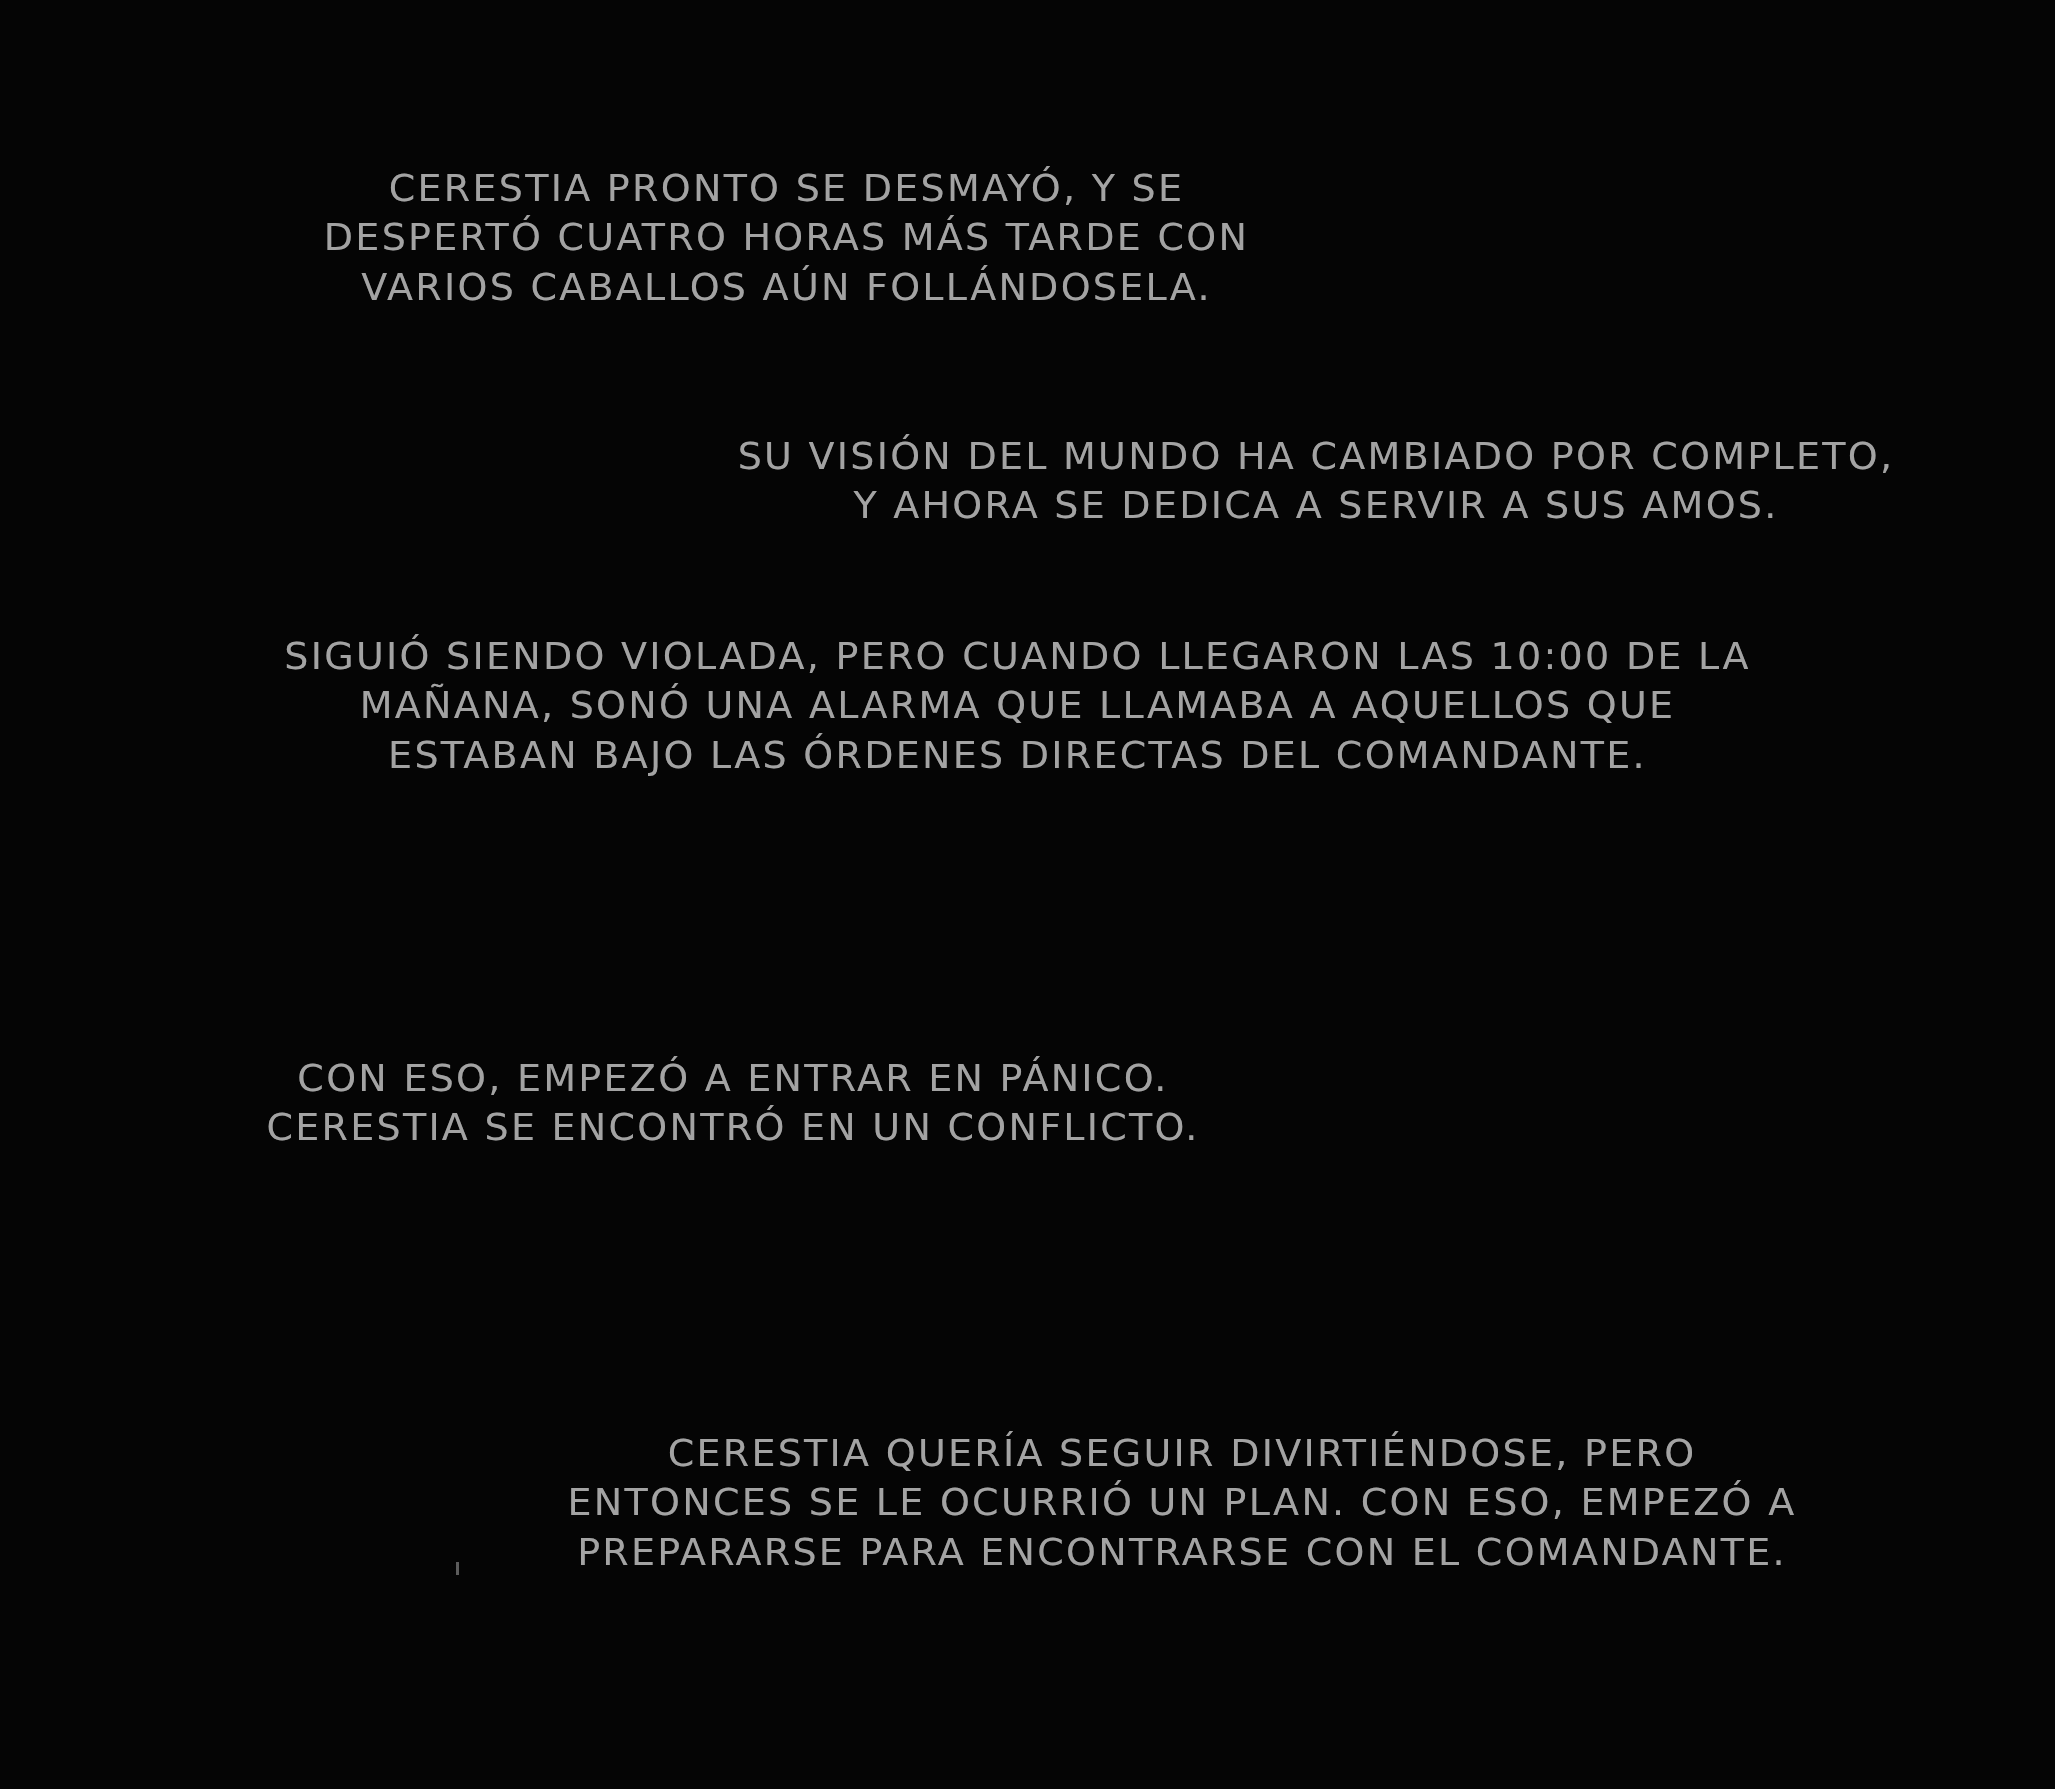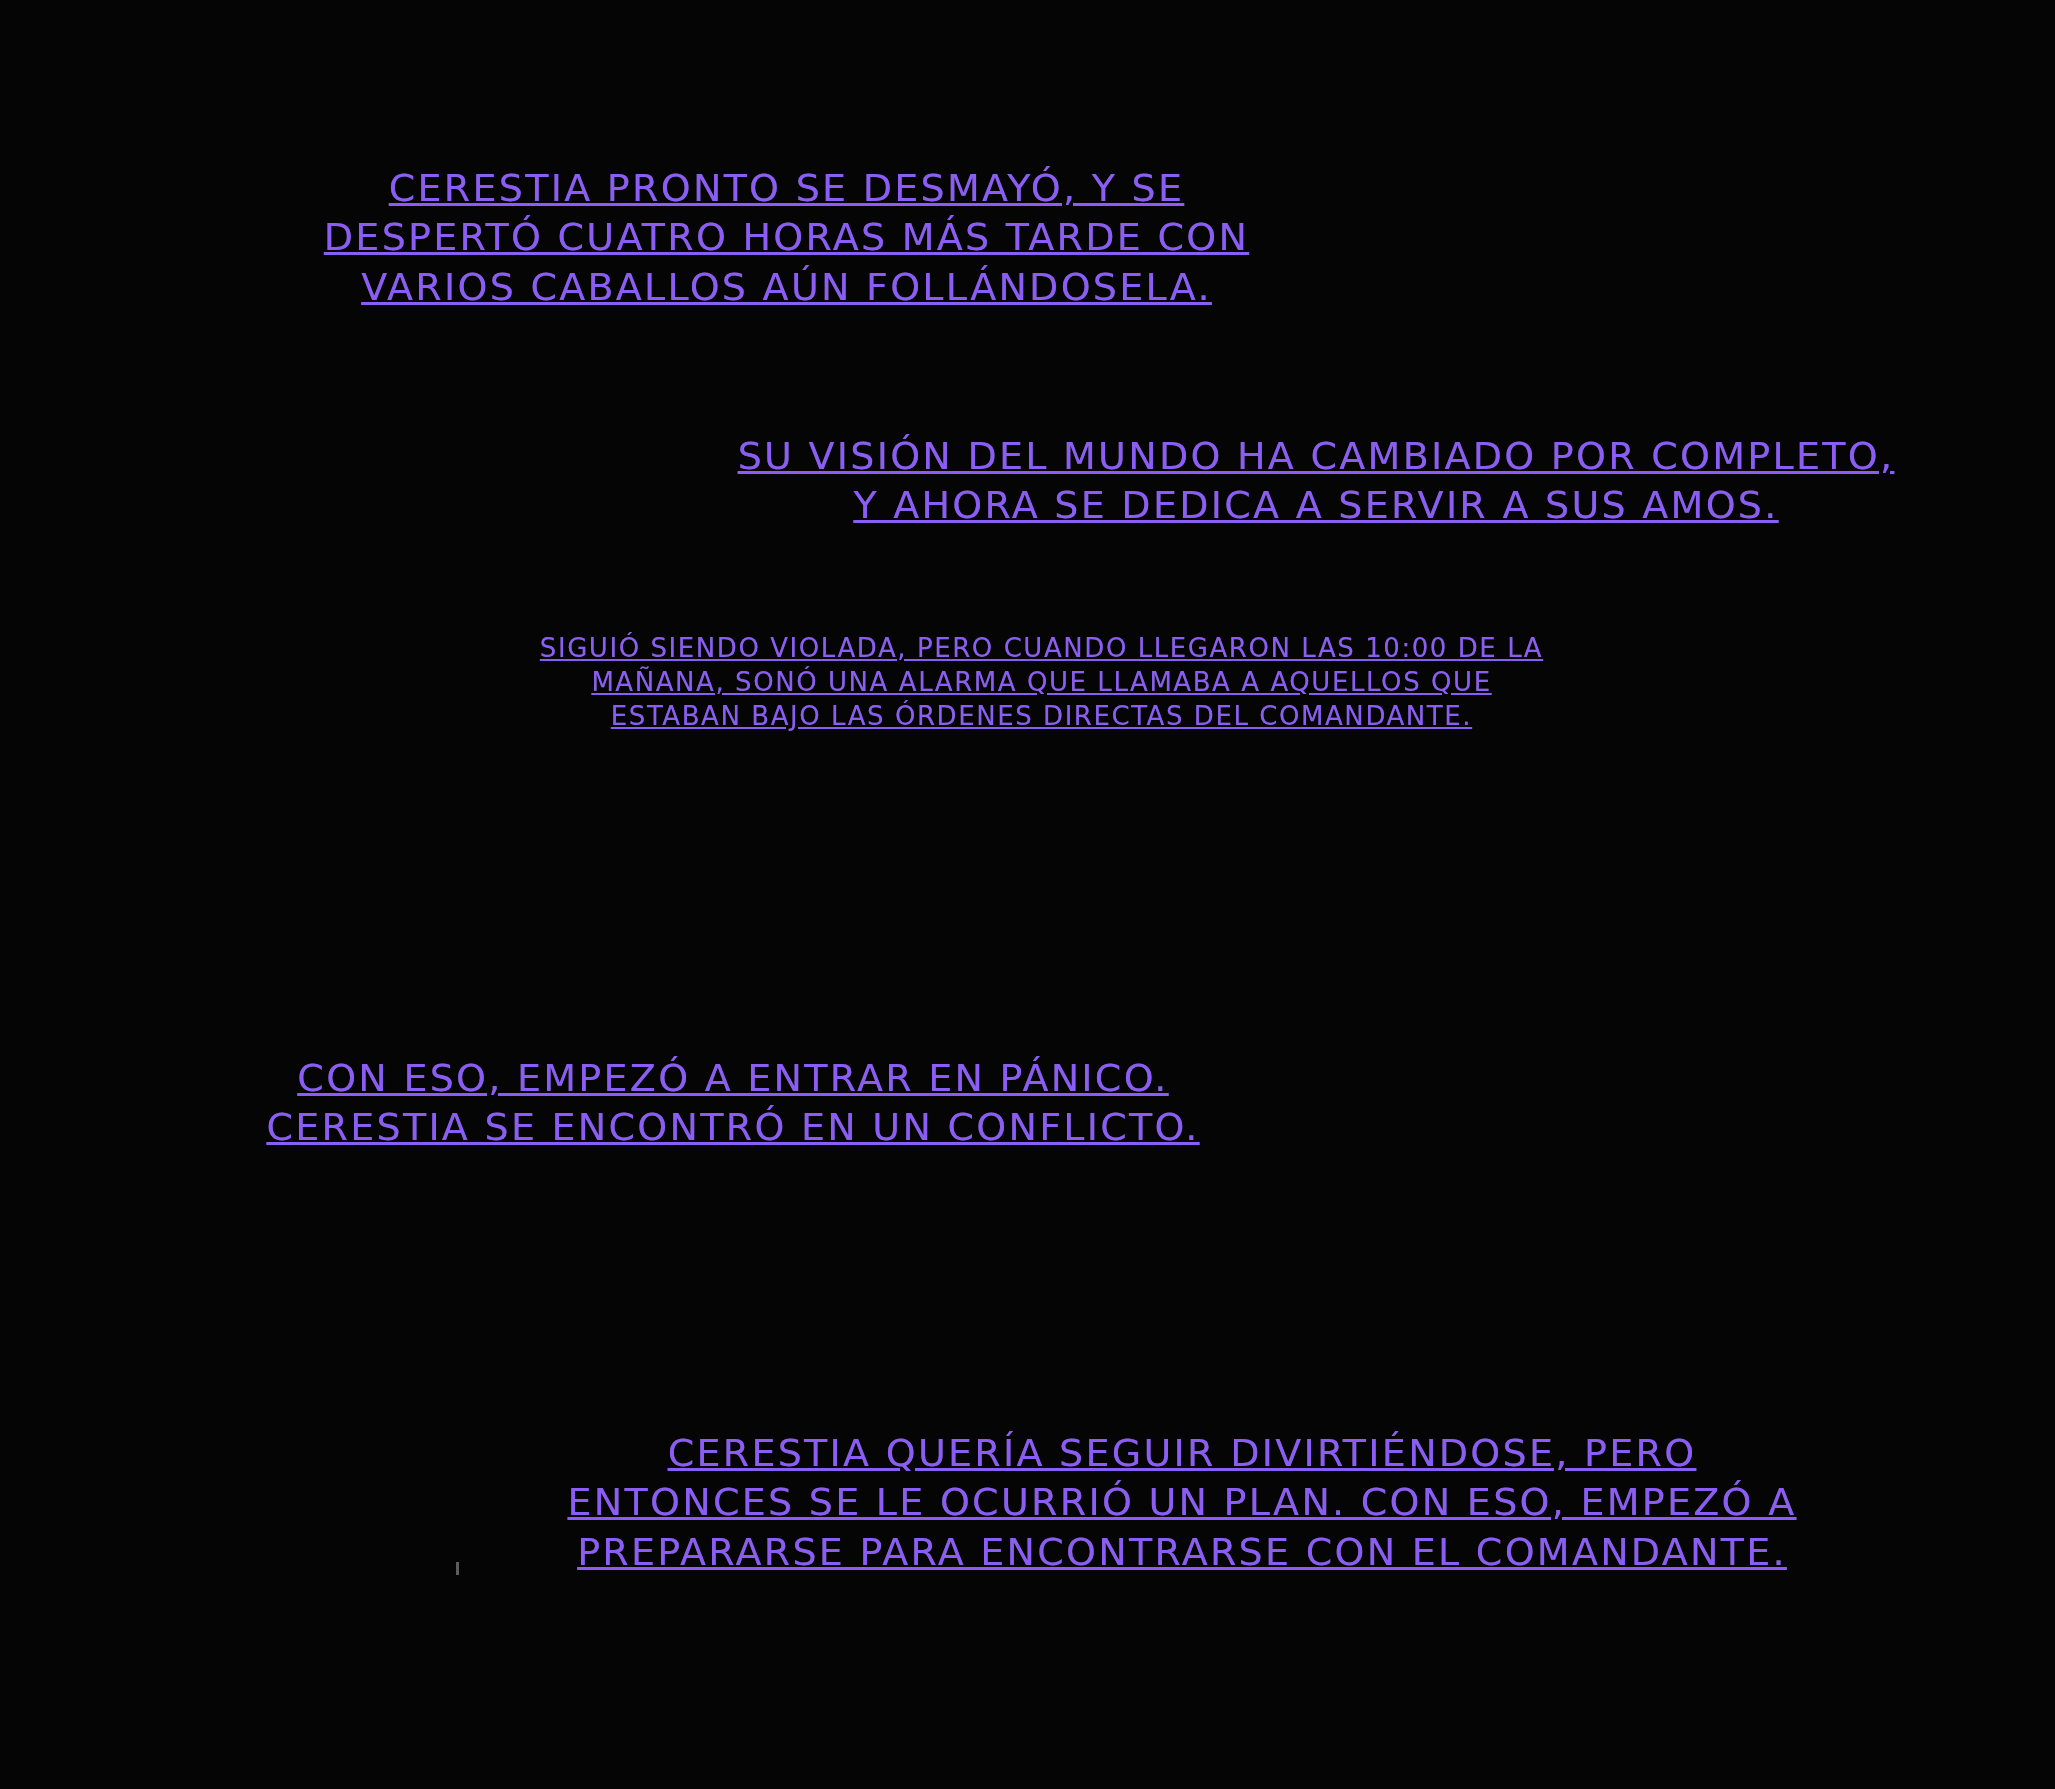--- a/index.html
+++ b/index.html
@@ -14,52 +14,51 @@
     overflow: hidden;
     font-family: "DejaVu Sans", sans-serif;
   }
   .page {
     position: absolute;
     inset: 0;
     background: #050505;
   }
   .block {
     position: absolute;
-    color: #8b5cf6;
+    color: #a3a3a3;
     font-family: "DejaVu Sans", sans-serif;
     font-weight: 500;
     letter-spacing: 0.06em;
     text-transform: uppercase;
     line-height: 1.30;
     white-space: pre-line;
     text-shadow: 0 0 0.5px rgba(255,255,255,0.25);
-    text-decoration: underline;
   }
   
   #blk1 {
     left: 221px;
     top: 164px;
     width: 1131px;
     font-size: 38px;
     text-align: center;
   }
   
   #blk2 {
     left: 648px;
     top: 432px;
     width: 1336px;
     font-size: 38px;
     text-align: center;
   }
   
   #blk3 {
-    left: 214px;
+    left: 190px;
     top: 632px;
     width: 1655px;
-    font-size: 26px;
+    font-size: 38px;
     text-align: center;
   }
   
   #blk4 {
     left: 206px;
     top: 1054px;
     width: 1054px;
     font-size: 38px;
     text-align: center;
   }

